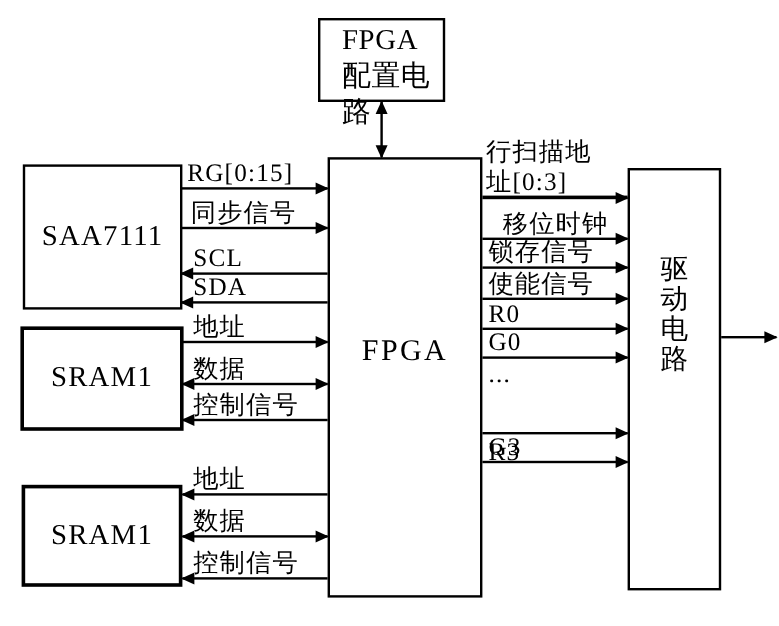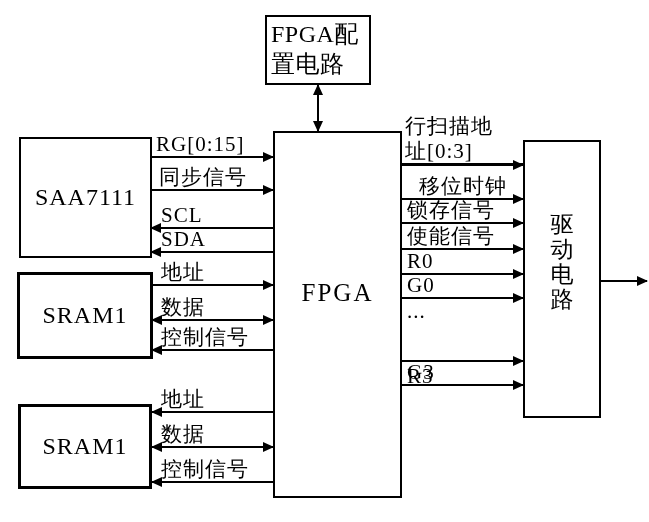--- a/index.html
+++ b/index.html
@@ -17,21 +17,21 @@
     box-sizing:border-box;
     background:#fff;
     display:flex;align-items:center;justify-content:center;
   }
   .block.thick{border-width:3px;}
   .blk-label{font-size:24px;letter-spacing:1px;white-space:nowrap;}
   
   #blk-fpga-config{align-items:flex-start;justify-content:flex-start;}
   #blk-fpga-config .blk-label{
     white-space:normal;word-break:break-all;
-    padding:2px 4px 0 4px;line-height:30px;font-size:24px;letter-spacing:0.5px;
+    padding:2px 4px 0 18px;line-height:30px;font-size:24px;letter-spacing:0.5px;
   }
   
   #blk-fpga{align-items:flex-start;}
   #blk-fpga .blk-label{position:absolute;top:146px;left:0;right:0;text-align:center;font-size:25px;letter-spacing:2px;}
   
   #blk-driver .blk-label{
     white-space:normal;word-break:break-all;
     width:26px;line-height:25px;font-size:23px;letter-spacing:0;
     position:absolute;top:70px;left:0;right:0;margin:0 auto;text-align:center;
   }
@@ -70,21 +70,21 @@
   </div>
 
   <div class="block thick" id="blk-sram1-bottom" style="left:18px;top:404px;width:134px;height:85px;">
     <span class="blk-label">SRAM1</span>
   </div>
 
   <div class="block" id="blk-fpga" style="left:273px;top:131px;width:129px;height:367px;padding-left:20px;">
     <span class="blk-label">FPGA</span>
   </div>
 
-  <div class="block" id="blk-driver" style="left:523px;top:140px;width:78px;height:278px;">
+  <div class="block" id="blk-driver" style="left:523px;top:140px;width:78px;height:352px;">
     <span class="blk-label">驱动电路</span>
   </div>
 
   <div class="vwire" style="left:317px;top:85px;height:46px;">
     <span class="ah ah-u"></span>
     <span class="ah ah-d"></span>
   </div>
 
   <div class="wire" style="left:151px;top:156px;width:122px;">
     <span class="ah ah-r"></span>

